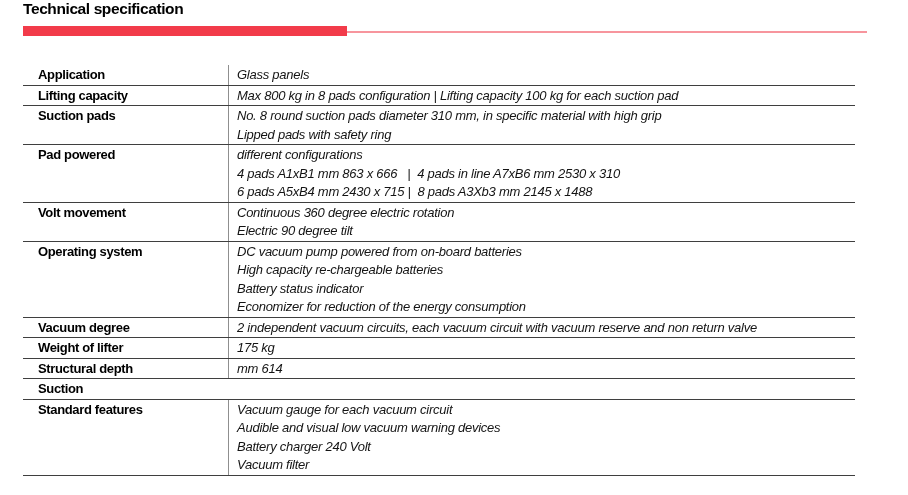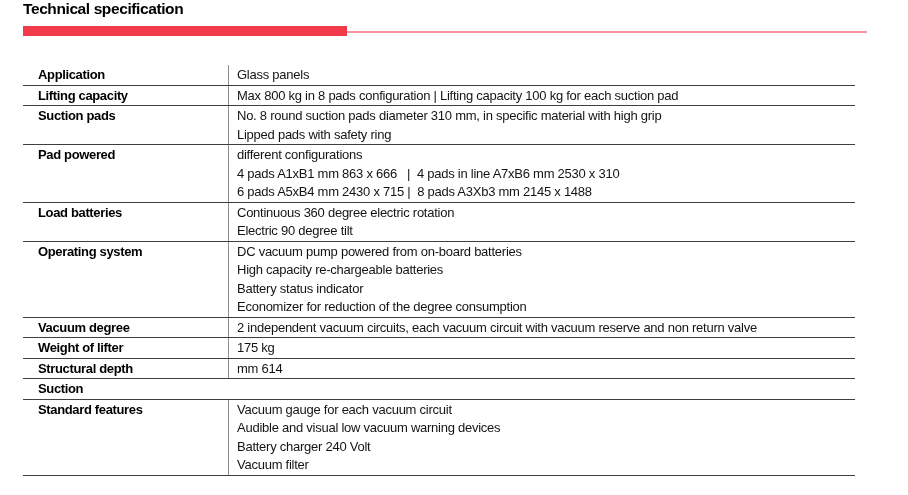--- a/index.html
+++ b/index.html
@@ -48,20 +48,21 @@
     line-height:18.5px;color:#000;
   }
   .spec-value-cell{
     flex:1 1 auto;
     border-left:1px solid var(--line-mid);
     padding:1px 4px 0 8px;box-sizing:border-box;
     font-size:13px;letter-spacing:-0.25px;line-height:18.5px;
   }
   .spec-value-line{
     white-space:pre-wrap;
+    font-style:italic;
   }
 </style>
 </head>
 <body>
 
 <div class="page">
 
   <h1 class="page-title">Technical specification</h1>
 
   <div class="rule-wrap">
@@ -95,34 +96,34 @@
     <div class="spec-row">
       <div class="spec-label-cell">Pad powered</div>
       <div class="spec-value-cell">
           <div class="spec-value-line">different configurations</div>
           <div class="spec-value-line">4 pads A1xB1 mm 863 x 666   |  4 pads in line A7xB6 mm 2530 x 310</div>
           <div class="spec-value-line">6 pads A5xB4 mm 2430 x 715 |  8 pads A3Xb3 mm 2145 x 1488</div>
         </div>
     </div>
 
     <div class="spec-row">
-      <div class="spec-label-cell">Load batteries</div>
+      <div class="spec-label-cell">Volt movement</div>
       <div class="spec-value-cell">
           <div class="spec-value-line">Continuous 360 degree electric rotation</div>
           <div class="spec-value-line">Electric 90 degree tilt</div>
         </div>
     </div>
 
     <div class="spec-row">
       <div class="spec-label-cell">Operating system</div>
       <div class="spec-value-cell">
           <div class="spec-value-line">DC vacuum pump powered from on-board batteries</div>
           <div class="spec-value-line">High capacity re-chargeable batteries</div>
           <div class="spec-value-line">Battery status indicator</div>
-          <div class="spec-value-line">Economizer for reduction of the degree consumption</div>
+          <div class="spec-value-line">Economizer for reduction of the energy consumption</div>
         </div>
     </div>
 
     <div class="spec-row">
       <div class="spec-label-cell">Vacuum degree</div>
       <div class="spec-value-cell">
           <div class="spec-value-line">2 independent vacuum circuits, each vacuum circuit with vacuum reserve and non return valve</div>
         </div>
     </div>
 

